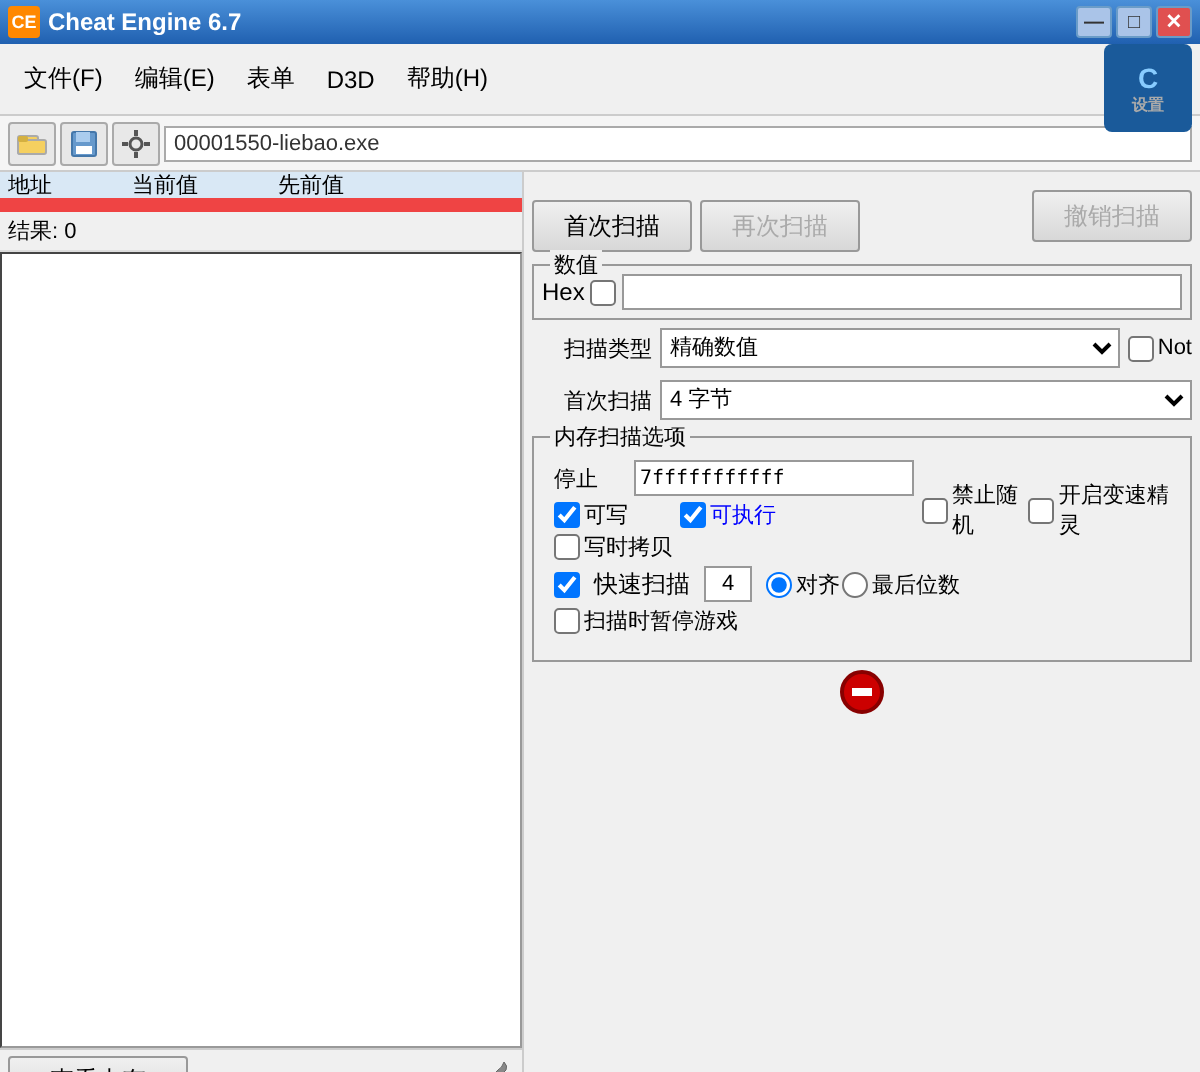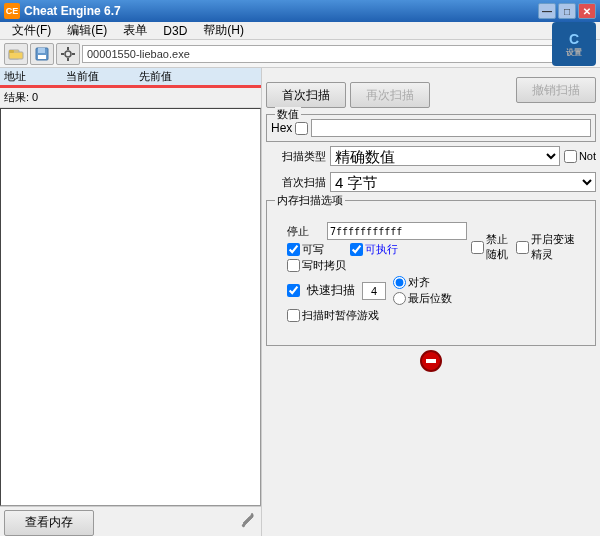--- a/index.html
+++ b/index.html
@@ -48,21 +48,21 @@
       align-items: center;
       justify-content: center;
       font-size: 10px;
       color: #333;
     }
     .tb-btn.close { background: #e05050; color: white; }
 
     
     .menu-bar {
       background: #f0f0f0;
-      height: 18px;
+      height: 36px;
       display: flex;
       align-items: center;
       padding: 0 4px;
       border-bottom: 1px solid #ccc;
     }
     .menu-item {
       padding: 2px 8px;
       cursor: pointer;
       font-size: 12px;
     }
@@ -113,21 +113,21 @@
       display: flex;
       flex-direction: column;
       border-right: 1px solid #ccc;
     }
     .address-header {
       background: #d9e8f5;
       height: 20px;
       display: flex;
       align-items: center;
       padding: 0 4px;
-      border-bottom: 3px solid #ef4444;
+      border-bottom: 7px solid #ef4444;
       font-size: 11px;
       gap: 40px;
     }
     .results-info {
       padding: 2px 4px;
       font-size: 11px;
       background: #f0f0f0;
       border-bottom: 1px solid #ddd;
     }
     .address-list {
@@ -234,34 +234,34 @@
     }
     .type-label {
       width: 60px;
       font-size: 11px;
       text-align: right;
     }
     .type-select {
       flex: 1;
       height: 20px;
       border: 1px solid #999;
-      font-size: 15px;
+      font-size: 11px;
       background: white;
     }
     .not-checkbox {
       display: flex;
       align-items: center;
       gap: 2px;
       font-size: 11px;
     }
 
     
     .mem-group {
       border: 1px solid #999;
-      padding: 20px;
+      padding: 10px;
       position: relative;
       margin-top: 4px;
     }
     .mem-group-label {
       position: absolute;
       top: -8px;
       left: 8px;
       background: #f0f0f0;
       padding: 0 2px;
       font-size: 11px;
@@ -313,21 +313,21 @@
     }
     .fast-input {
       width: 24px;
       height: 18px;
       border: 1px solid #999;
       text-align: center;
       font-size: 11px;
     }
     .radio-group {
       display: flex;
-      flex-direction: column;
+      flex-direction: row;
       gap: 1px;
     }
     .radio-item {
       display: flex;
       align-items: center;
       gap: 2px;
       font-size: 11px;
     }
     .pause-game-row {
       display: flex;

